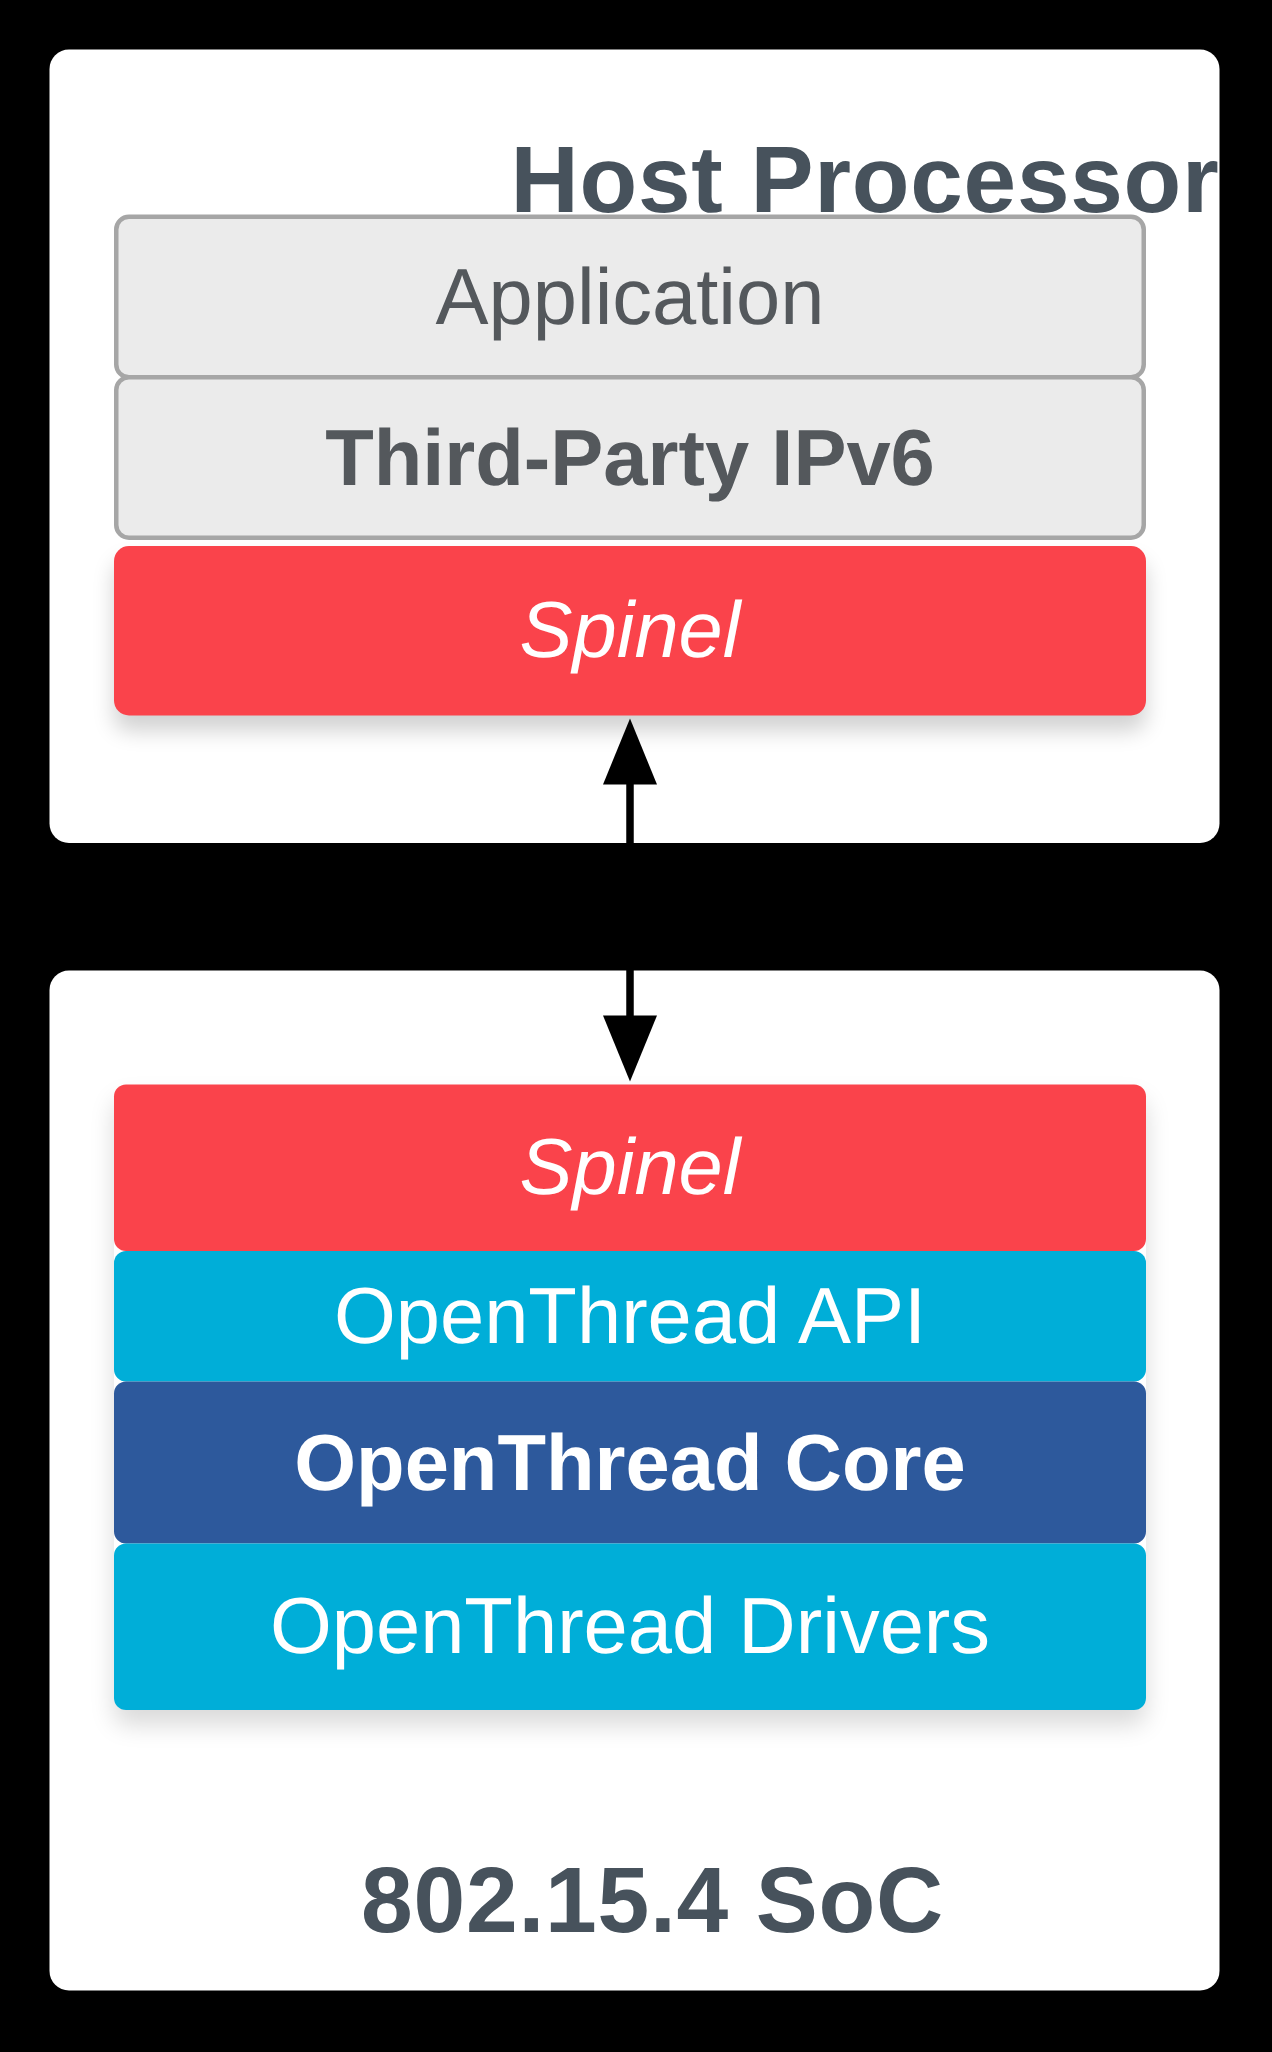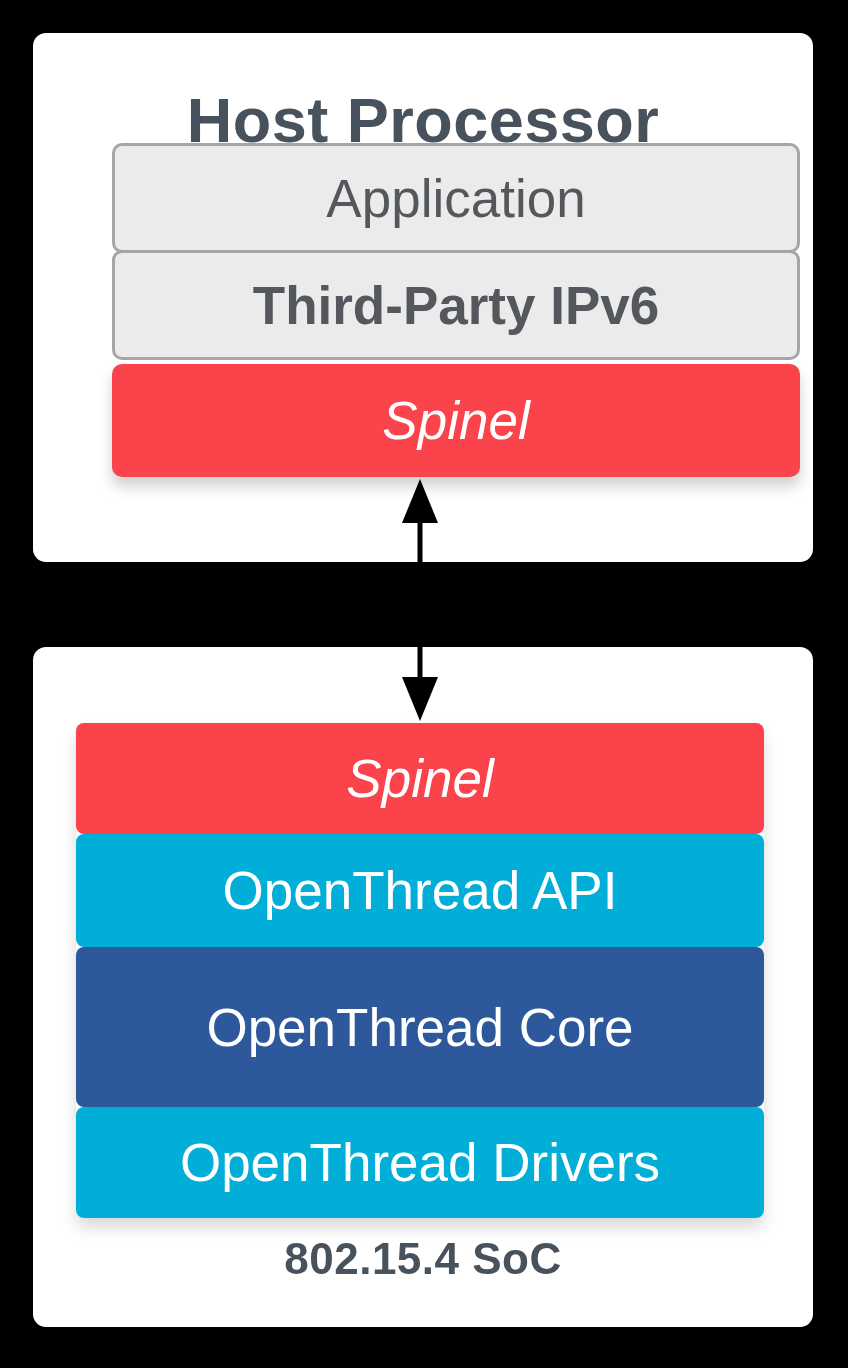--- a/index.html
+++ b/index.html
@@ -12,24 +12,24 @@
   .card {
     position:absolute; background:var(--card,#fff);
     border-radius:13px;
   }
   .card-host { left:33px; top:33px; width:780px; height:529px; }
   .card-soc  { left:33px; top:647px; width:780px; height:680px; }
   .card-title, .card-caption {
     position:absolute; left:0; width:100%; text-align:center;
     color:var(--heading,#47525C); font-weight:700; letter-spacing:0.5px;
   }
-  .card-title   { top:56px;  font-size:63px; line-height:1; }
-  .card-caption { top:590px; font-size:44px; line-height:1; }
+  .card-title   { top:56px;  font-size:63px; line-height:1;text-align:right; }
+  .card-caption { top:590px; font-size:62px; line-height:1;padding-left:12px; }
   .stack { position:absolute; left:43px; width:688px; }
-  .stack-host { top:110px;margin-left:36px; }
+  .stack-host { top:110px; }
   .stack-soc  { top:76px; border-radius:9px; box-shadow:0 10px 16px rgba(0,0,0,0.15); }
   .bar {
     position:relative; display:flex; align-items:center; justify-content:center;
     box-sizing:border-box; font-size:53px; line-height:1;
   }
   .bar-gray {
     height:110px; background:var(--gray_fill,#EBEBEB);
     border:3px solid var(--gray_border,#A6A6A6);
     border-radius:10px; color:var(--gray_text,#54585C);
   }
@@ -38,22 +38,22 @@
   .bar-red  { background:var(--red,#FA434B);font-style:italic; }
   .bar-cyan { background:var(--cyan,#00AED8); }
   .bar-blue { background:var(--blue,#2D599C); }
   .host-spinel {
     height:113px; margin-top:4px; border-radius:10px;
     box-shadow:0 10px 14px rgba(0,0,0,0.18);
     position:relative; z-index:2;
   }
   .soc-bar { border-radius:8px; }
   .soc-spinel  { height:111px; }
-  .soc-api     { height:113px; }
-  .soc-core    { height:160px; }
+  .soc-api     { height:87px; }
+  .soc-core    { height:108px;font-weight:bold; }
   .soc-drivers { height:111px; }
   .arrow {
     position:absolute; left:398px; top:477px; width:44px; height:246px; z-index:3;
   }
 </style>
 </head>
 <body>
 
 <div id="canvas">
 

